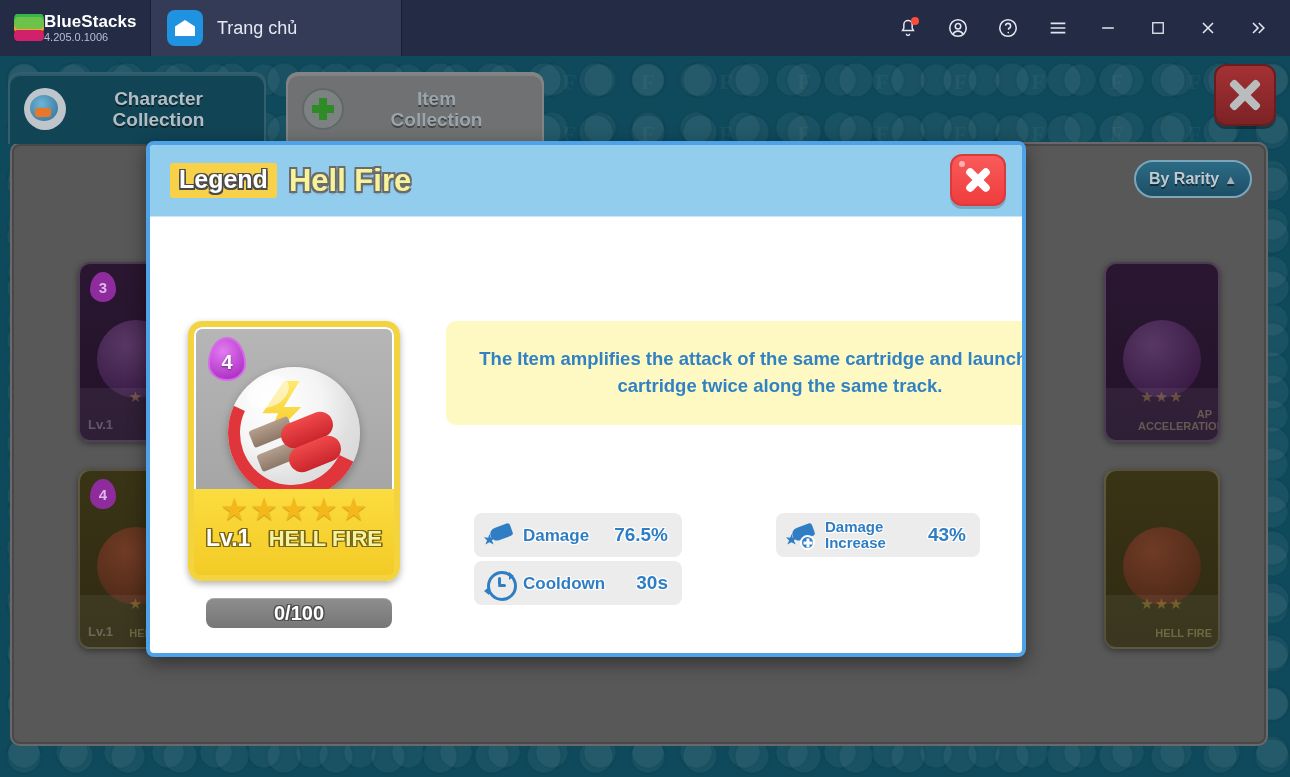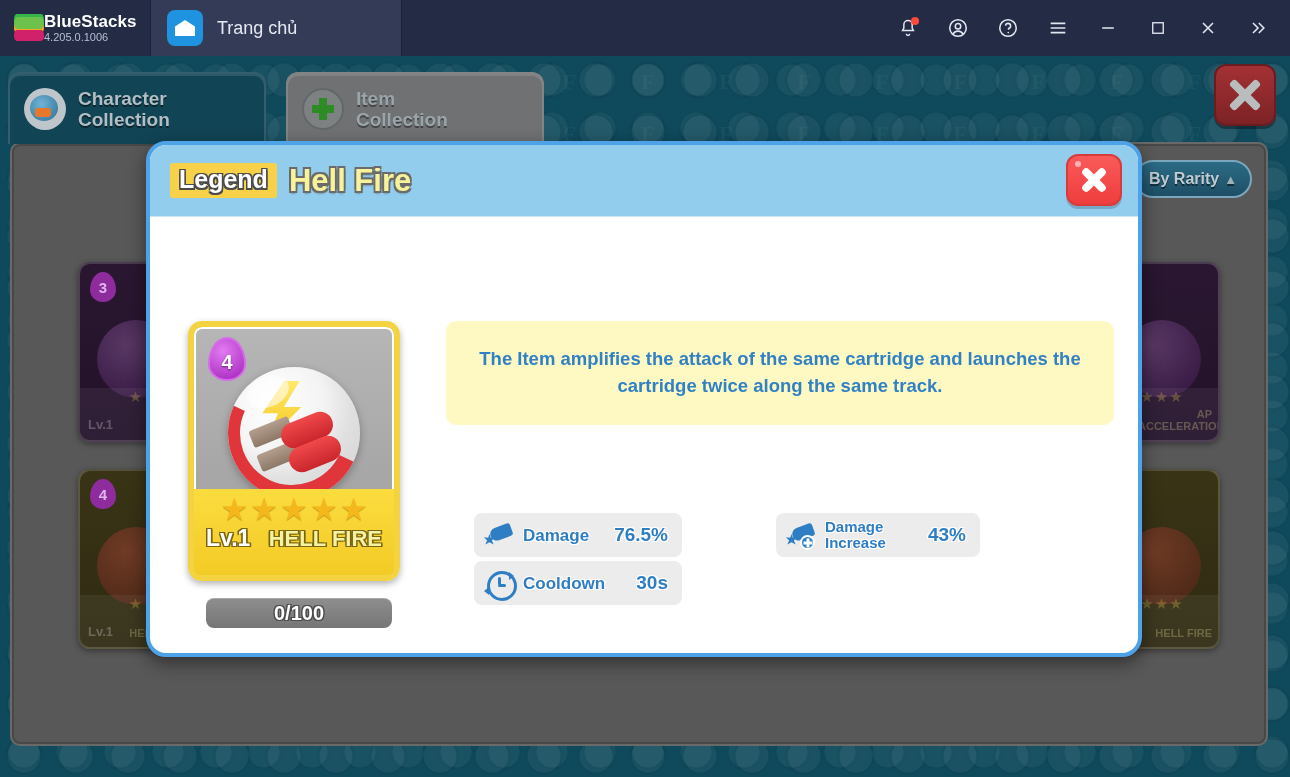--- a/index.html
+++ b/index.html
@@ -102,21 +102,21 @@
       linear-gradient(#2e8b25,#2e8b25) center/8px 22px no-repeat;
   }
   .cticon .char{
     position:absolute; left:6px; top:7px; width:28px; height:26px; border-radius:50%;
     background:radial-gradient(circle at 40% 35%,#6fb4d6,#2f6f94);
   }
   .cticon .char::after{
     content:""; position:absolute; left:5px; top:13px; width:16px; height:9px; border-radius:3px;
     background:#e8762b;
   }
-  .cttext{ flex:1; padding-right:25px; }
+  .cttext{ flex:1; text-align:center; padding-right:25px; }
   .cttext div{
     font-size:19px; font-weight:bold; line-height:21px;
     -webkit-text-stroke:0px;
   }
   .coltab.inactive .cttext div{ color:#b2bdc4; text-shadow:0 2px 0 rgba(0,0,0,.45); }
   .coltab.active .cttext div{ color:#9aa4ab; text-shadow:0 2px 0 rgba(0,0,0,.4); }
 
   
   .panel{
     position:absolute; left:10px; top:86px; width:1258px; height:604px;
@@ -167,22 +167,22 @@
   }
   .gameclose::before,.gameclose::after{
     content:""; position:absolute; left:50%; top:50%; width:38px; height:8px; border-radius:3px;
     background:#b9bdbd; transform-origin:center;
   }
   .gameclose::before{ transform:translate(-50%,-50%) rotate(45deg); }
   .gameclose::after{ transform:translate(-50%,-50%) rotate(-45deg); }
 
   
   .dlg{
-    position:absolute; left:146px; top:141px; width:996px; height:516px;
-    background:#ffffff; border:4px solid #4ea3e8; border-radius:20px;
+    position:absolute; left:146px; top:141px; width:880px; height:516px;
+    background:#ffffff; border:4px solid #4ea3e8; border-radius:8px;
     box-shadow:0 6px 18px rgba(0,0,0,.45);
     z-index:10; overflow:hidden;
   }
   .dlg-head{
     height:72px; background:#93cdee; border-bottom:1px solid #cfe6f4;
     display:flex; align-items:center; padding-left:20px; position:relative;
   }
   .legend-badge{
     background:#f7d249; color:#ffffff; font-size:25px; font-weight:bold;
     padding:2px 9px 4px; border-radius:3px;

